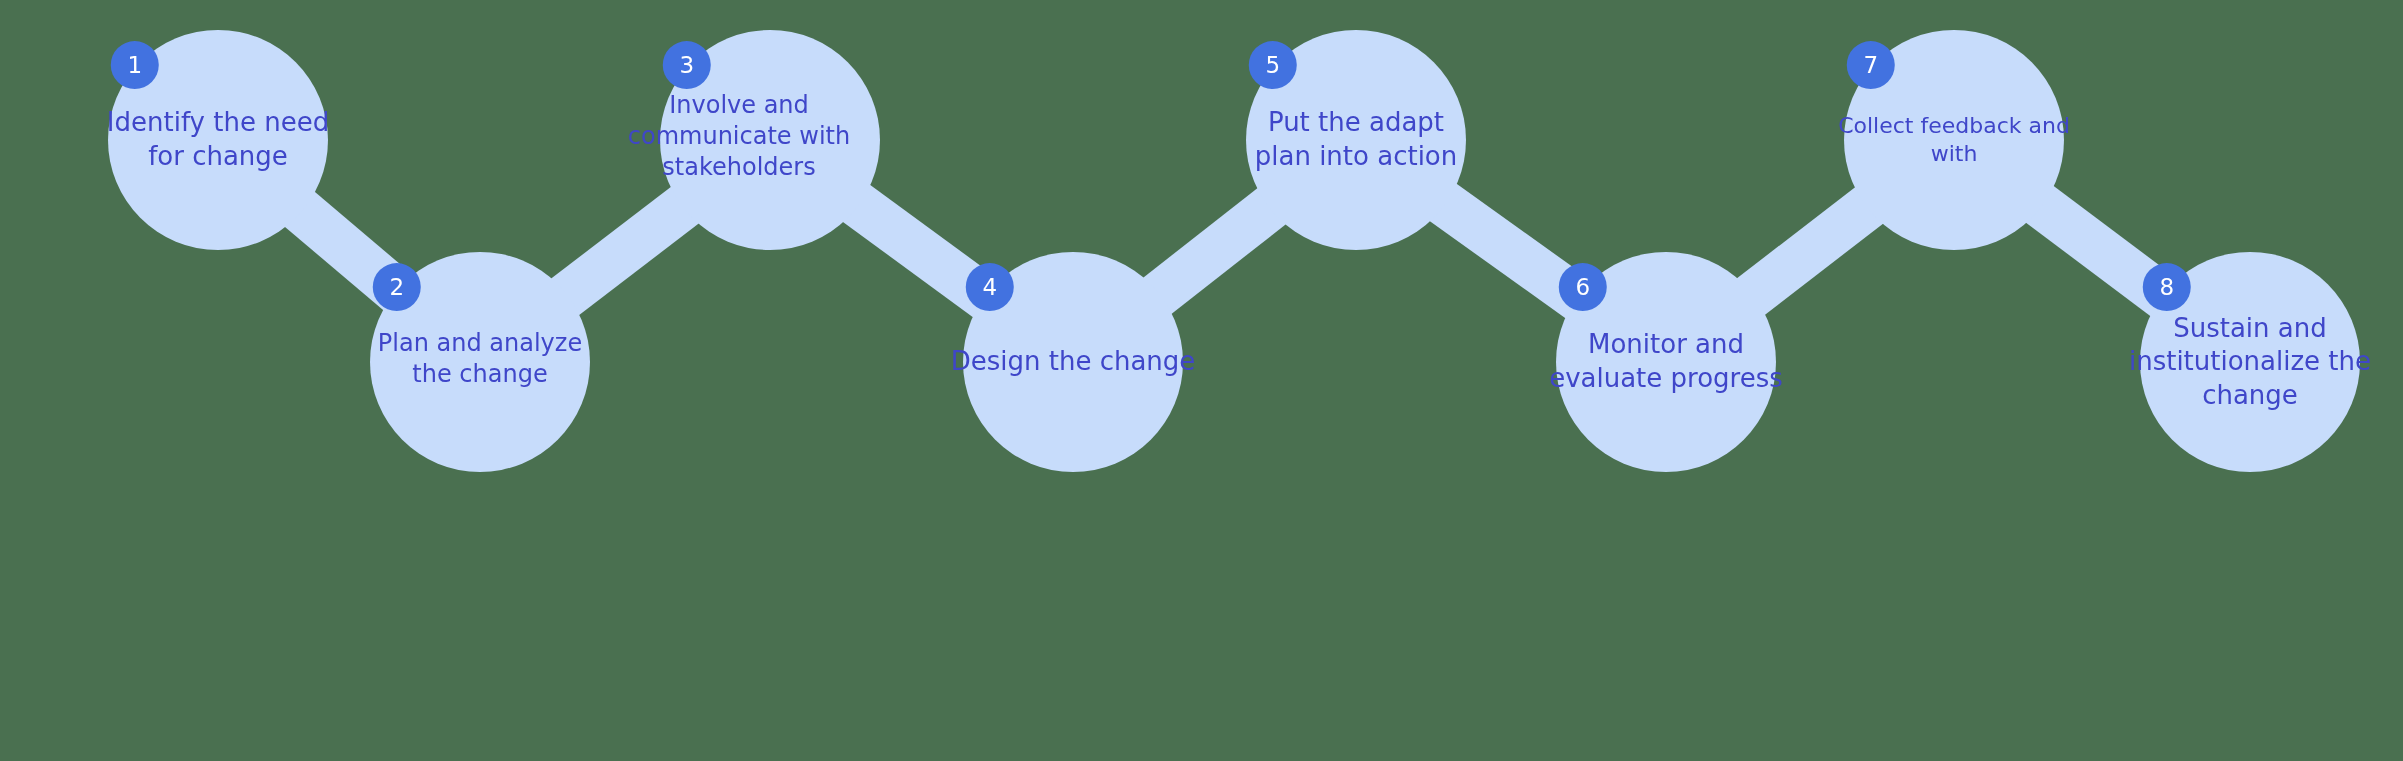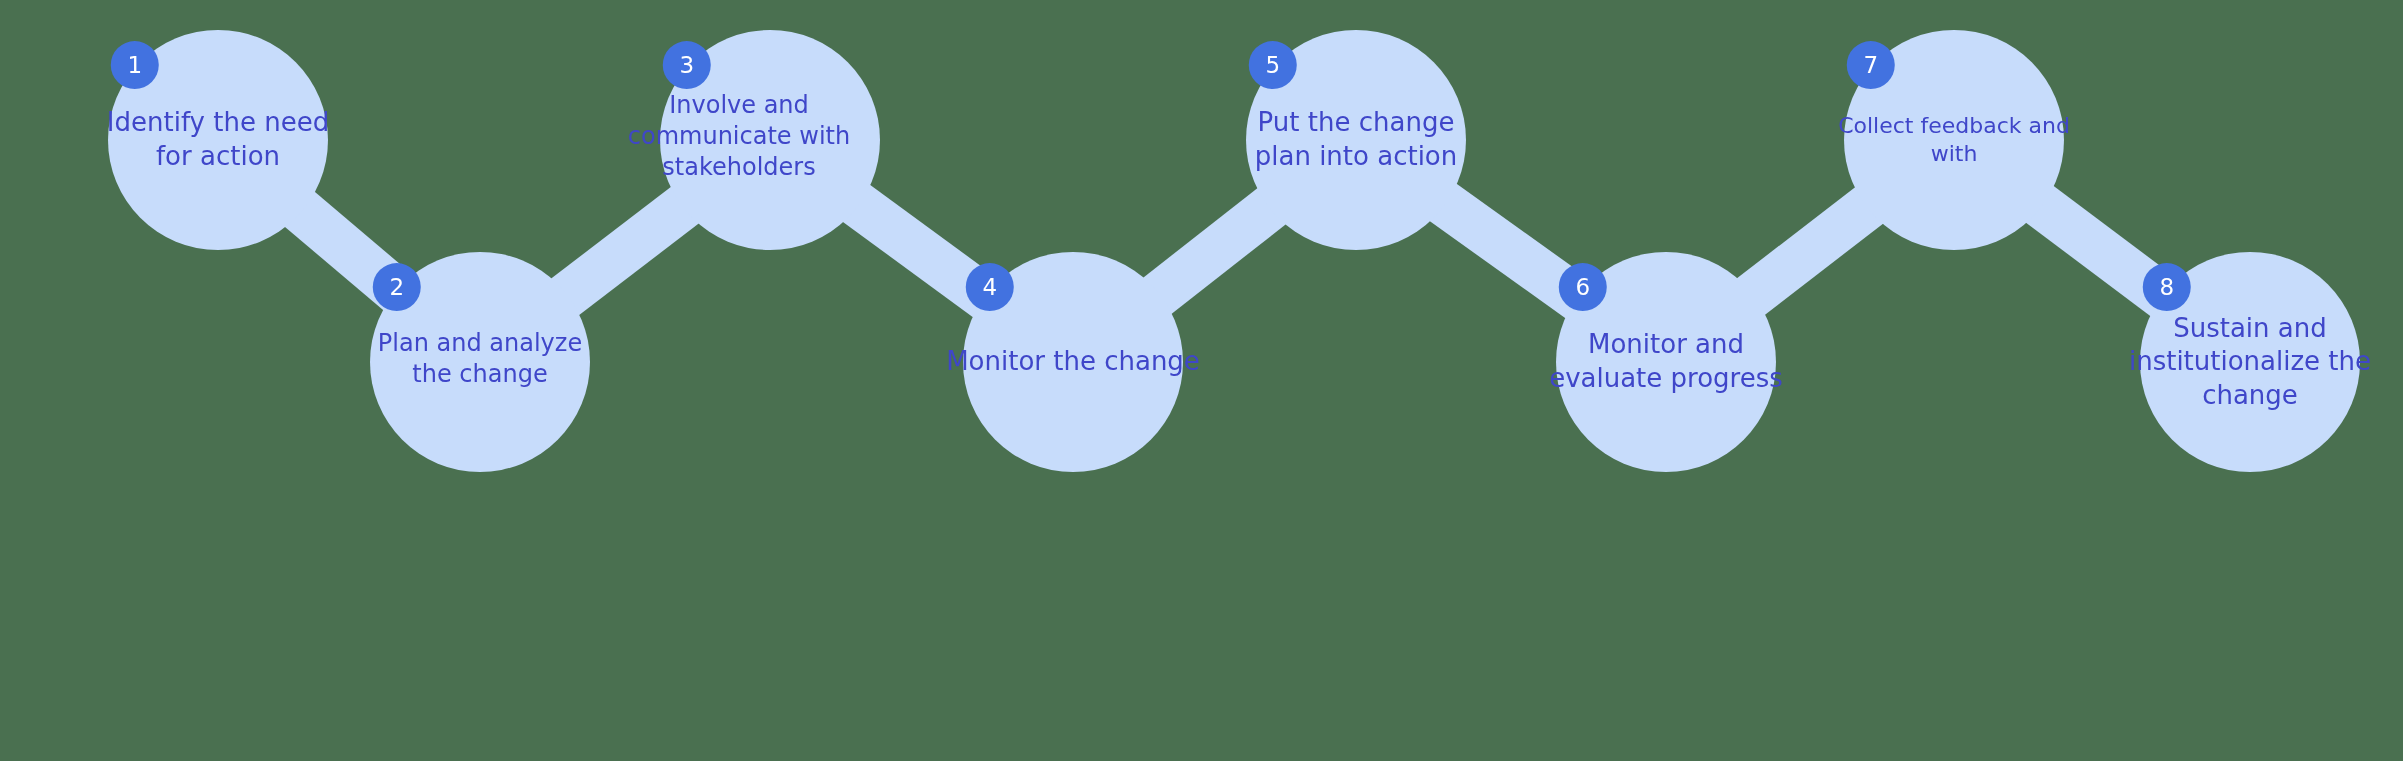--- a/index.html
+++ b/index.html
@@ -77,28 +77,28 @@
         <circle cx="686.7677795465319" cy="65.05737208780786" r="24" fill="#4272e0"></circle>
         <circle cx="989.7677795465319" cy="287.05737208780783" r="24" fill="#4272e0"></circle>
         <circle cx="1272.767779546532" cy="65.05737208780786" r="24" fill="#4272e0"></circle>
         <circle cx="1582.767779546532" cy="287.05737208780783" r="24" fill="#4272e0"></circle>
         <circle cx="1870.767779546532" cy="65.05737208780786" r="24" fill="#4272e0"></circle>
         <circle cx="2166.767779546532" cy="287.05737208780783" r="24" fill="#4272e0"></circle>
       </g>
   </svg>
   <div id="labels">
       <div class="node-label" style="width: 300px; left: 68px; font-size: 26px; top: 106px;">Identify the need
-for action</div>
+for change</div>
       <div class="node-label" style="width: 300px; left: 330px; font-size: 24px; top: 328px;">Plan and analyze
 the change</div>
       <div class="node-label" style="width: 310px; left: 584px; font-size: 24px; top: 89.5px;">Involve and
 communicate with
 stakeholders</div>
-      <div class="node-label" style="width: 320px; left: 913px; font-size: 26px; top: 345px;">Monitor the change</div>
-      <div class="node-label" style="width: 300px; left: 1206px; font-size: 26px; top: 106px;">Put the change
+      <div class="node-label" style="width: 320px; left: 913px; font-size: 26px; top: 345px;">Design the change</div>
+      <div class="node-label" style="width: 300px; left: 1206px; font-size: 26px; top: 106px;">Put the adapt
 plan into action</div>
       <div class="node-label" style="width: 310px; left: 1511px; font-size: 26px; top: 328px; text-align: center;">Monitor and
 evaluate progress</div>
       <div class="node-label" style="width: 300px; left: 1804px; font-size: 22px; top: 111.5px;">Collect feedback and
 with</div>
       <div class="node-label" style="width: 310px; left: 2095px; font-size: 26px; top: 311.5px;">Sustain and
 institutionalize the
 change</div>
     </div>
   <div id="badgenums">

